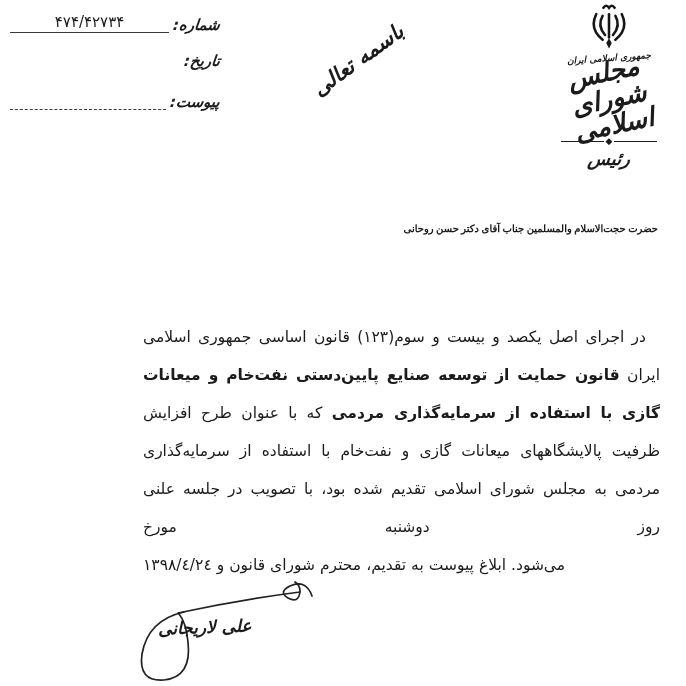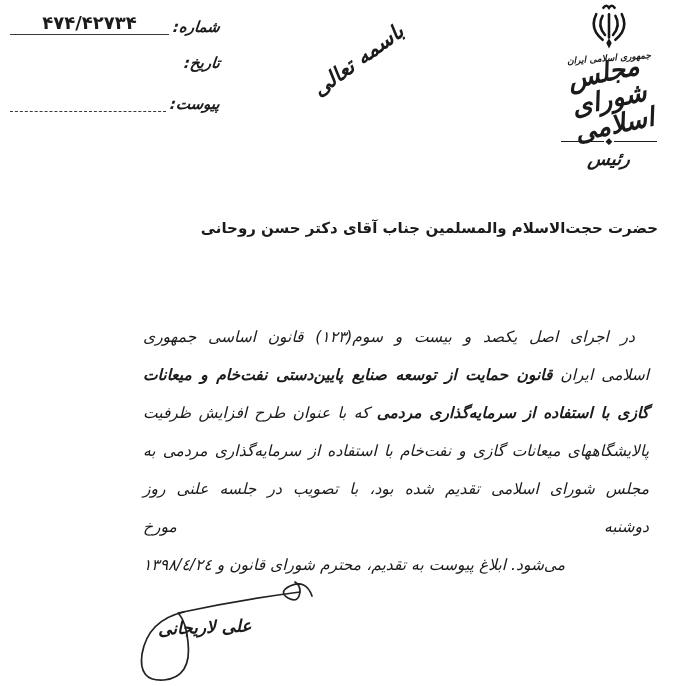--- a/index.html
+++ b/index.html
@@ -25,21 +25,21 @@
   }
   .meta-line{
     flex:1 1 auto;
     border-bottom:1.5px solid #3a3a3a;
     text-align:center;
     min-height:18px;
     padding-bottom:1px;
   }
   .meta-line.dashed{border-bottom:1.5px dashed #3a3a3a;}
   .meta-value{
-    font-size:18px;font-weight:bold;
+    font-size:15px;font-weight:normal;
     letter-spacing:0;
     direction:rtl;
   }
 
   
   .bismillah{
     position:absolute;top:48px;left:303px;
     width:110px;
     transform:rotate(-36deg);
     font-size:21px;font-weight:bold;font-style:italic;
@@ -77,26 +77,26 @@
   .role{
     font-size:18px;font-weight:bold;font-style:italic;
     margin-top:2px;
     transform:skewX(-6deg);
   }
 
   
   .addressee{
     position:absolute;top:212px;right:28px;left:180px;
     direction:rtl;text-align:right;
-    font-weight:bold;font-size:15px;line-height:33px;
+    font-weight:bold;font-size:10px;line-height:33px;font-family:Liberation Serif, serif;
   }
 
   
   .body-block{
-    position:absolute;top:318px;right:37px;left:143px;font-style:italic;
+    position:absolute;top:318px;right:26px;left:143px;
   }
   .para{
     margin:0;
     direction:rtl;
     text-align:justify;
     text-align-last:justify;
     text-indent:14px;
     font-size:15.5px;
     line-height:38px;
     word-spacing:2px;

